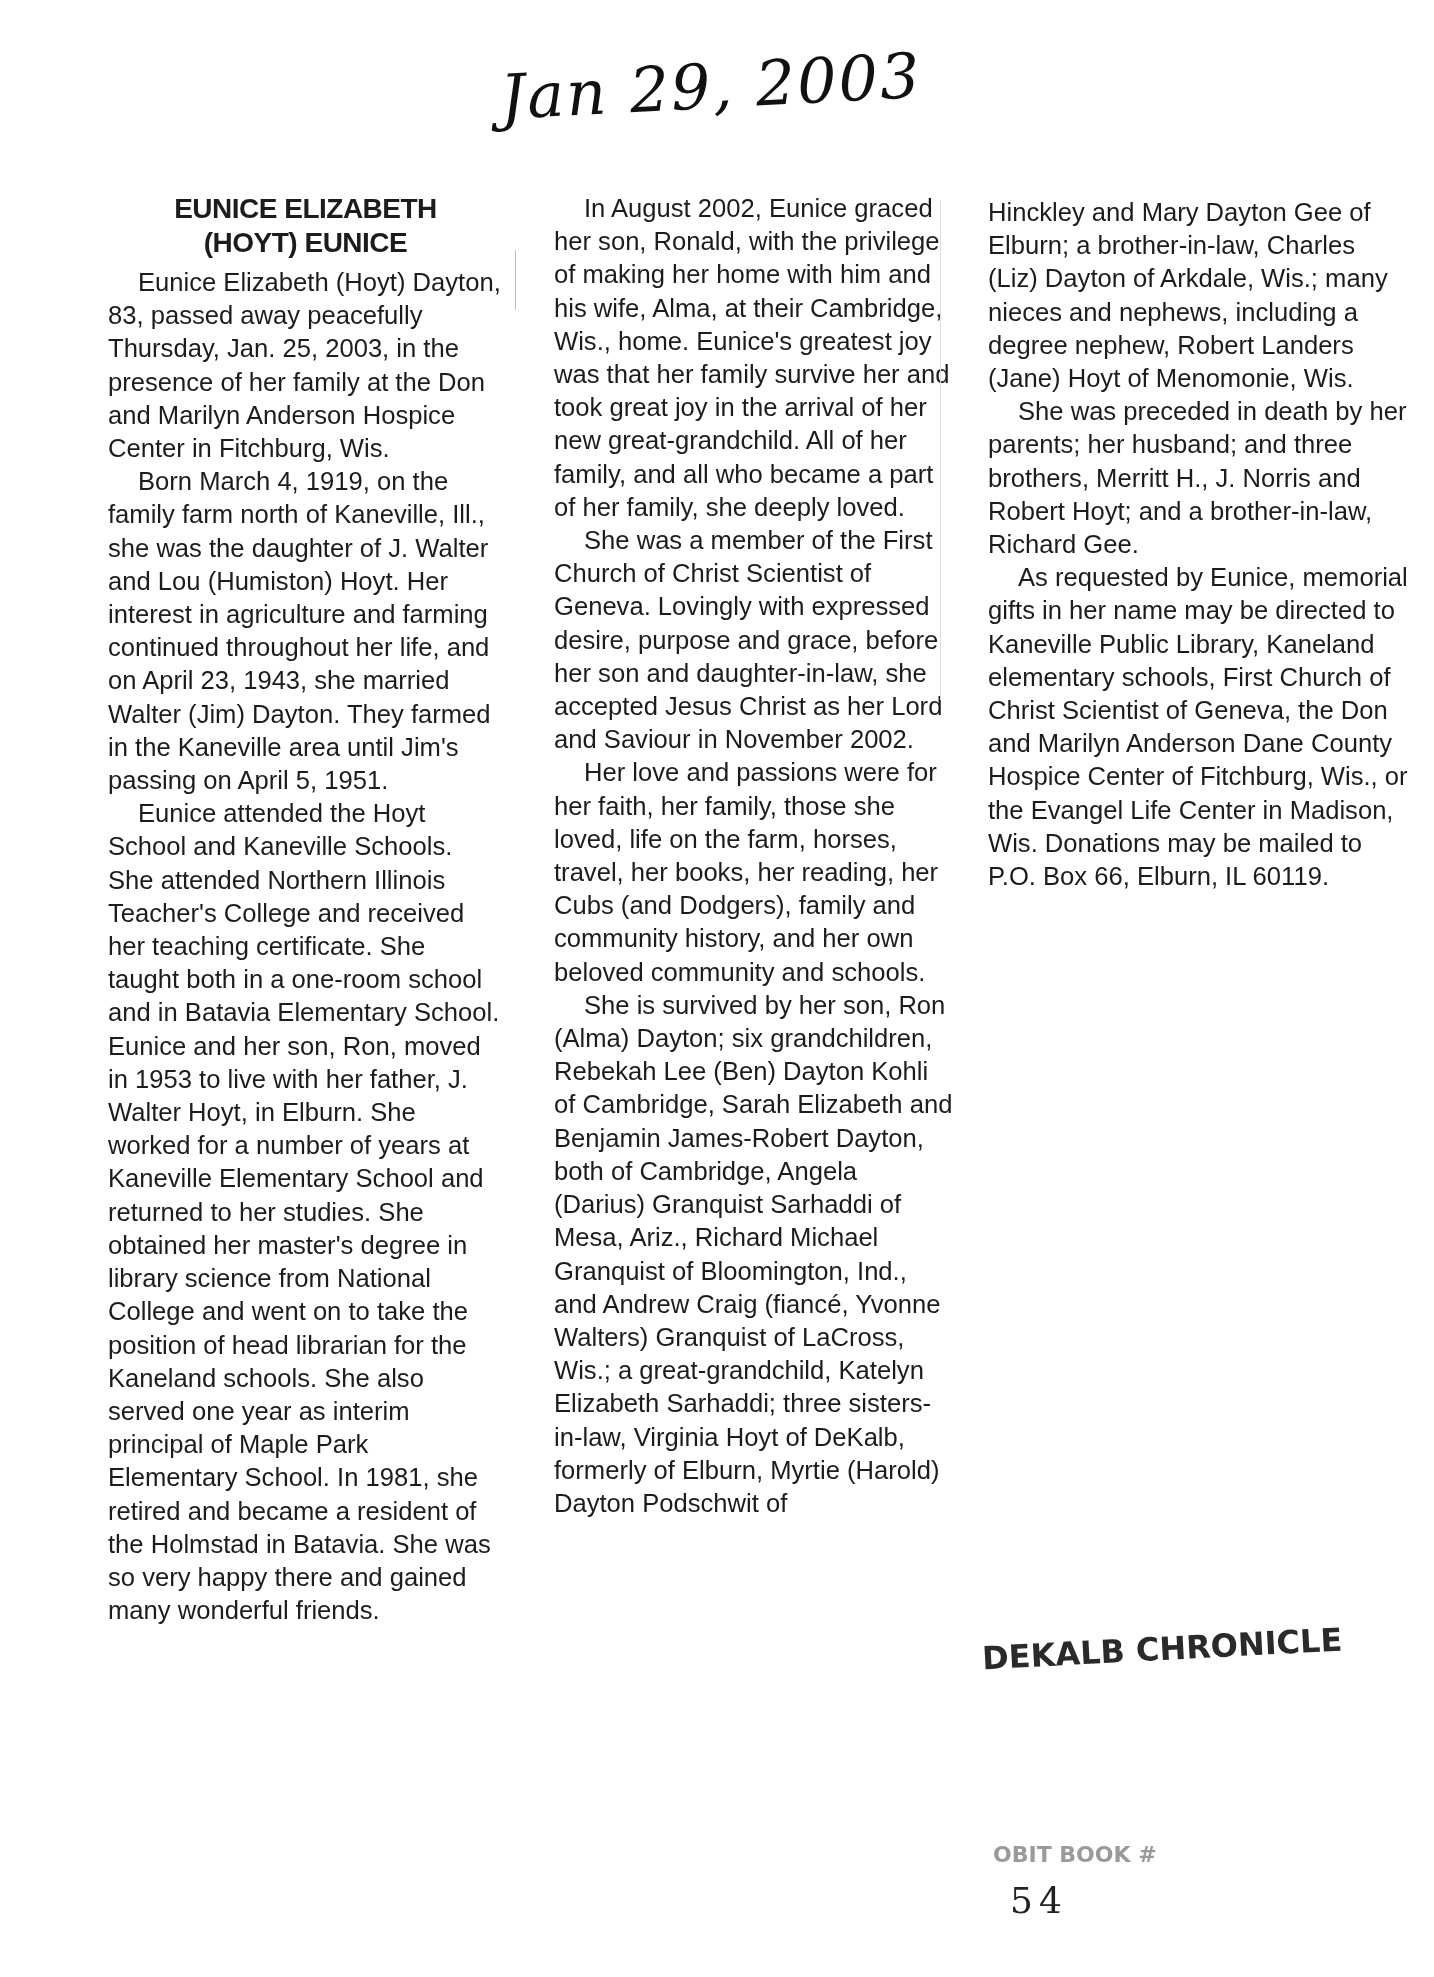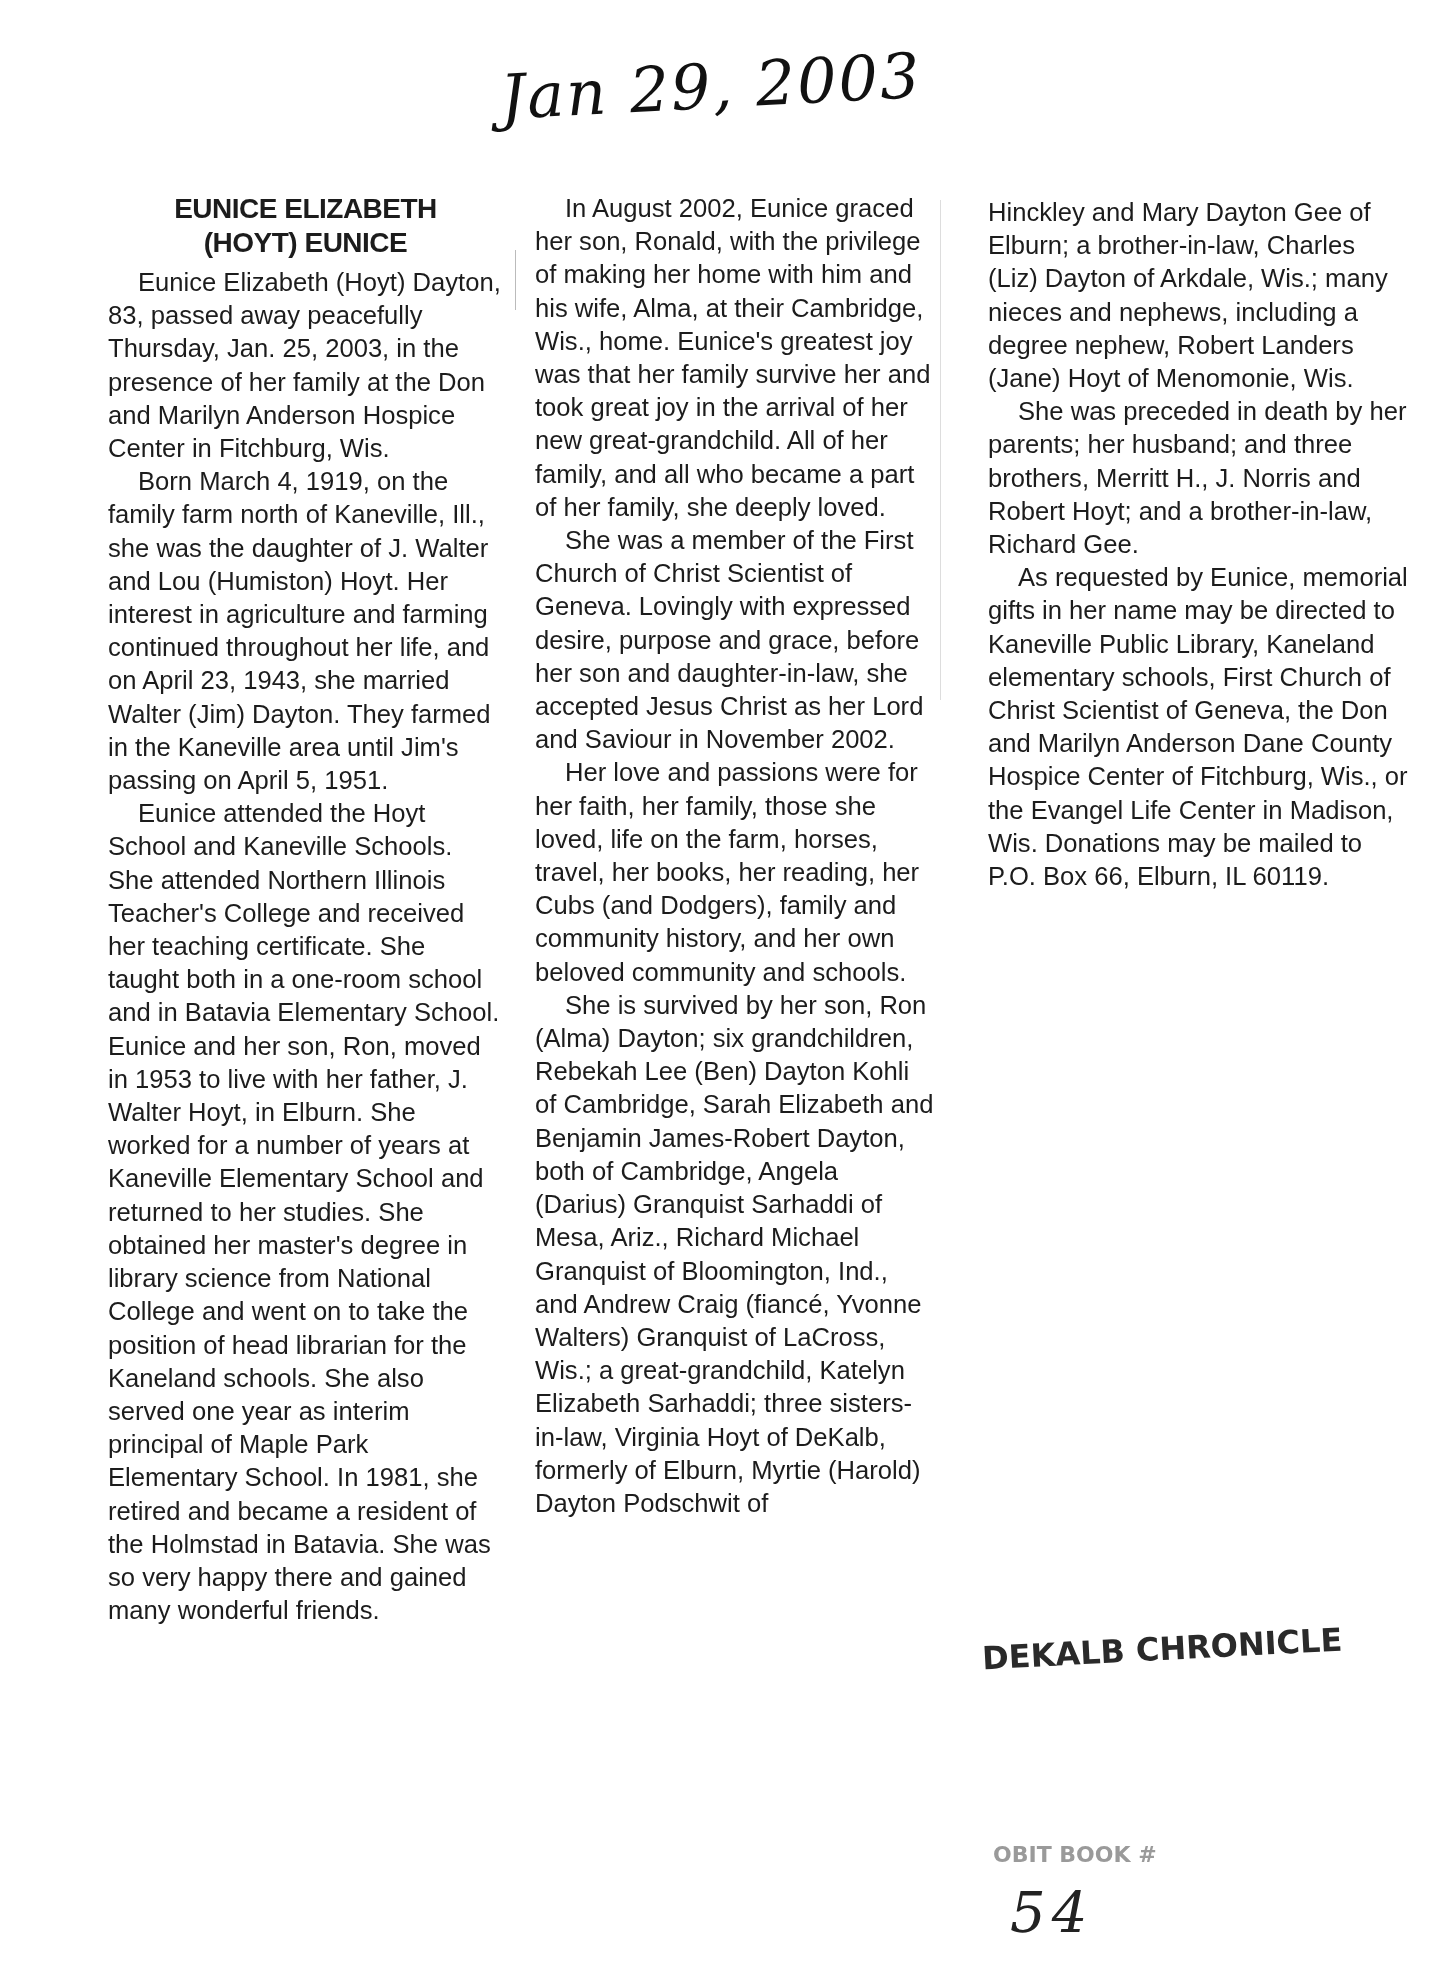--- a/index.html
+++ b/index.html
@@ -3,26 +3,26 @@
 <meta charset="utf-8">
 <style>
   html, body { margin: 0; padding: 0; background: #ffffff; }
   body { width: 1434px; height: 1977px; position: relative; overflow: hidden; font-family: "Liberation Sans", sans-serif; color: #1c1c1c; }
   .handwritten { position: absolute; font-family: "DejaVu Serif", serif; font-style: italic; color: #111; letter-spacing: 2px; }
   #date-note { left: 500px; top: 50px; font-size: 62px; transform: rotate(-3deg); }
   .col { position: absolute; font-size: 25.6px; line-height: 33.2px; }
   .col p { margin: 0; }
   .col .ind { text-indent: 30px; }
   #col1 { left: 108px; top: 192px; width: 395px; }
-  #col2 { left: 535px; top: 192px; width: 400px; }
+  #col2 { left: 554px; top: 192px; width: 400px; }
   #col3 { left: 988px; top: 196px; width: 420px; }
   .headline { font-weight: bold; font-size: 28px; line-height: 34px; text-align: center; margin: 0 0 6px 0; letter-spacing: -0.5px; }
   .stamp1 { position: absolute; left: 982px; top: 1630px; font-size: 32px; font-weight: bold; color: #2a2a2a; transform: rotate(-3deg); letter-spacing: 0px; font-family: "DejaVu Sans", sans-serif; }
   .stamp2 { position: absolute; left: 993px; top: 1842px; font-size: 22px; font-weight: bold; color: #9a9a9a; font-family: "DejaVu Sans", sans-serif; }
-  .stamp-num { position: absolute; left: 1010px; top: 1880px; font-size: 56px; font-style: italic; font-family: "DejaVu Serif", serif; color: #222; letter-spacing: 6px; }
+  .stamp-num { position: absolute; left: 1010px; top: 1880px; font-size: 36px; font-family: "DejaVu Serif", serif; color: #222; letter-spacing: 6px; }
   .smudge { position: absolute; width: 1px; background: #bbb; }
 </style>
 </head>
 <body>
 
 <div class="handwritten" id="date-note">Jan 29, 2003</div>
 
 <div class="col" id="col1">
   <div class="headline">
     <div>EUNICE ELIZABETH</div>

